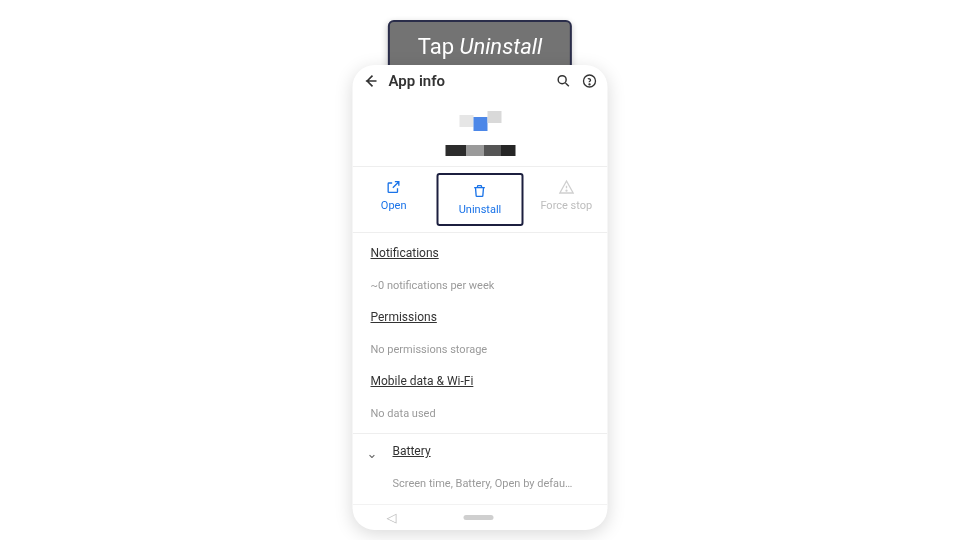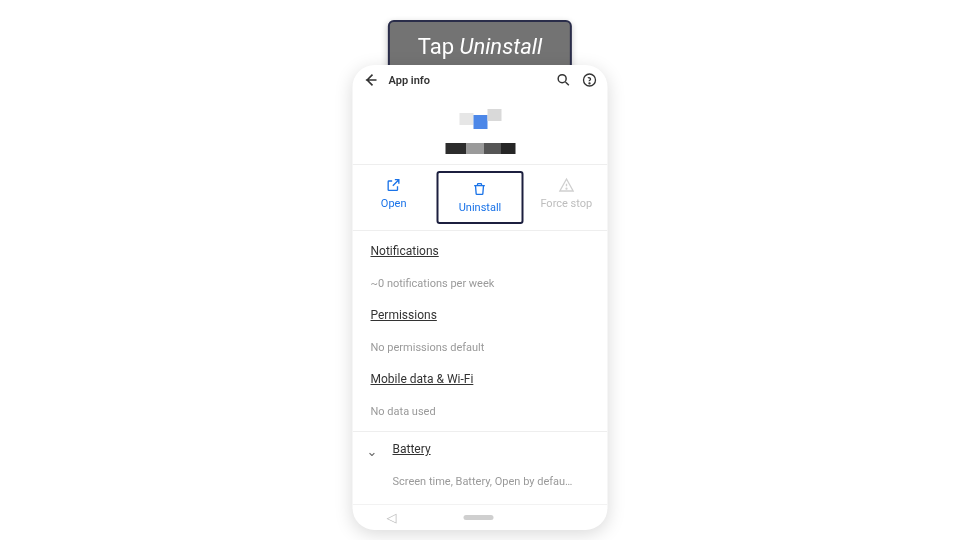--- a/index.html
+++ b/index.html
@@ -34,21 +34,21 @@
       display: flex;
       flex-direction: column;
     }
     
     .topbar {
       display: flex;
       align-items: center;
       padding: 7px 10px;
       gap: 10px;
     }
-    .topbar .title { font-weight: 600; font-size: 11px; flex: 1; color: #333; }
+    .topbar .title { font-weight: 600; font-size: 15px; flex: 1; color: #333; }
     .topbar .icon { width: 16px; height: 16px; display: inline-flex; align-items: center; justify-content: center; }
     
     .app-header { text-align: center; padding: 14px 0 10px; }
     .app-icon-blur {
       display: inline-block;
       width: 42px; height: 20px; position: relative;
     }
     .app-icon-blur .p1 { position:absolute; width:14px;height:12px;left:0;top:4px;background:#e6e6e6; filter: blur(.5px);}
     .app-icon-blur .p2 { position:absolute; width:14px;height:14px;left:14px;top:6px;background:#4c87e8;}
     .app-icon-blur .p3 { position:absolute; width:14px;height:12px;left:28px;top:0;background:#d9d9d9; filter: blur(.5px);}
@@ -160,21 +160,21 @@
 
   <div class="divider"></div>
 
   <div class="list">
     <div class="row">
       <div class="label">Notifications</div>
       <div class="sub">~0 notifications per week</div>
     </div>
     <div class="row">
       <div class="label">Permissions</div>
-      <div class="sub">No permissions default</div>
+      <div class="sub">No permissions storage</div>
     </div>
     <div class="row">
       <div class="label">Mobile data &amp; Wi-Fi</div>
       <div class="sub">No data used</div>
     </div>
     <div class="divider" style="margin-top:4px;"></div>
     <div class="row advanced">
       <span class="chev">⌄</span>
       <div>
         <div class="label">Battery</div>

